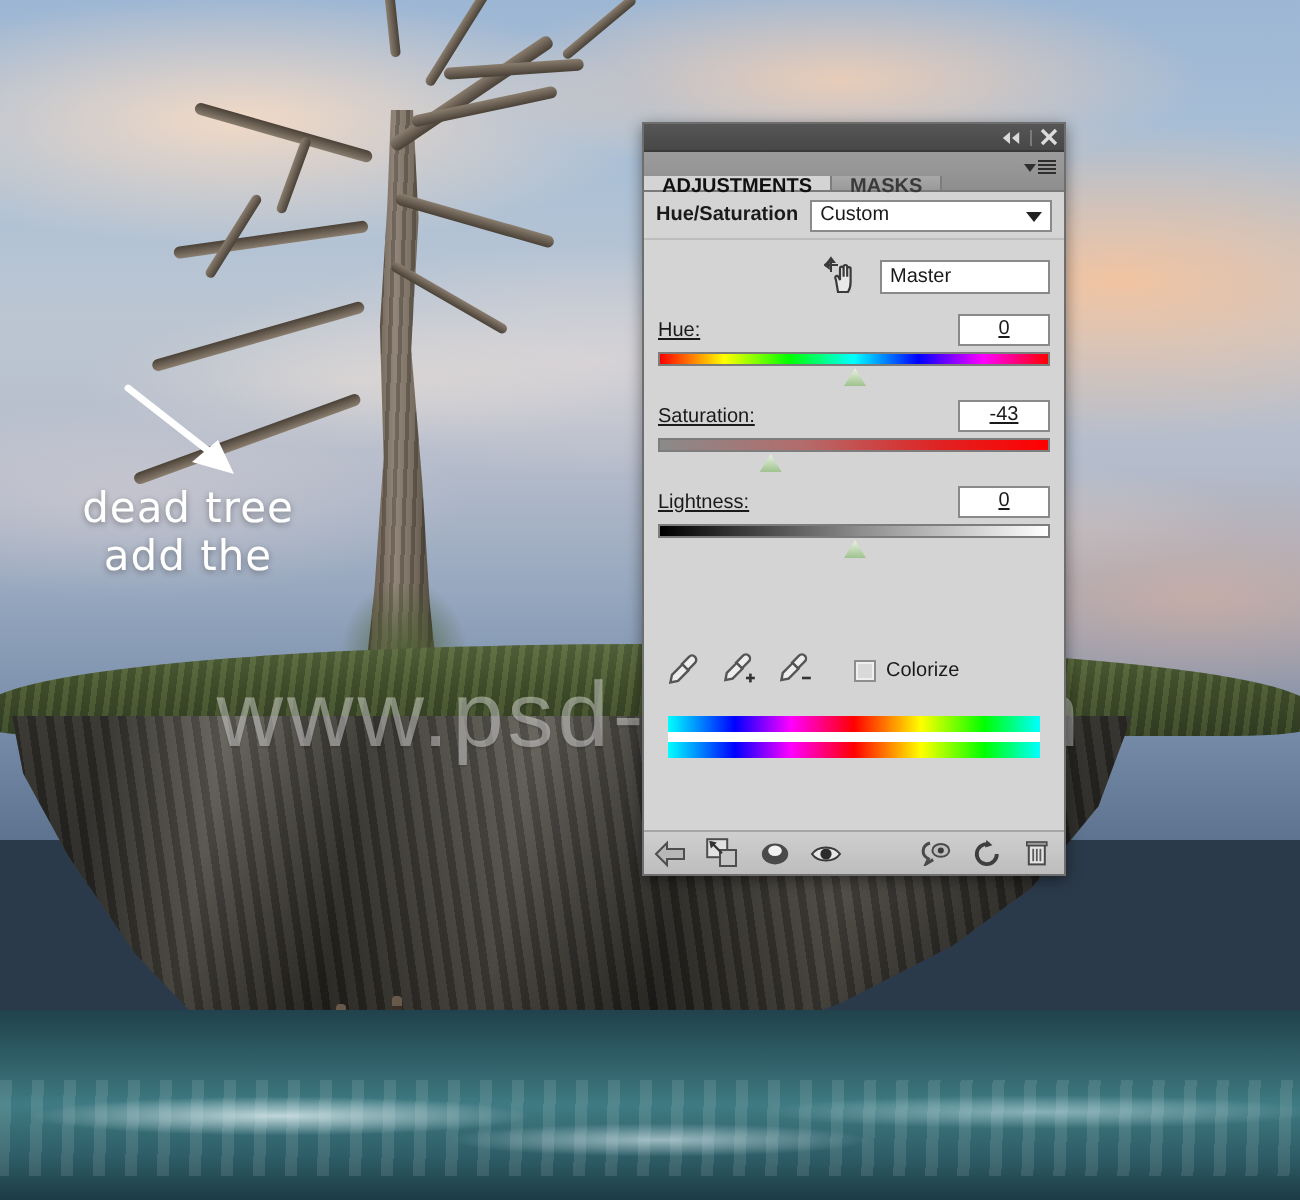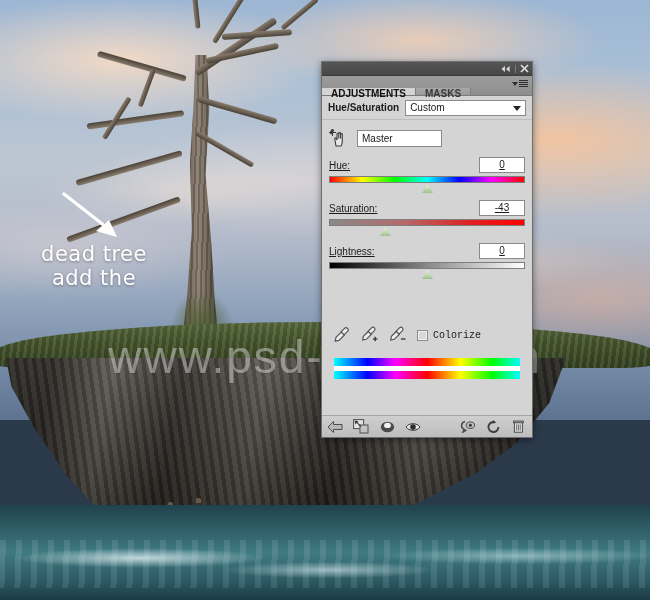--- a/index.html
+++ b/index.html
@@ -167,21 +167,21 @@
     display:flex; align-items:center; padding:0 4px;
     font-size:10px; position:relative; cursor:pointer;
   }
   .ps-select .caret {
     position:absolute; right:4px; top:50%; margin-top:-2px;
     width:0;height:0;border-left:4px solid transparent;border-right:4px solid transparent;border-top:5px solid #222;
   }
 
   .body { padding:8px 7px 0 7px; }
 
-  .chan-row { display:flex; align-items:center; gap:8px; margin-bottom:9px; }
+  .chan-row { display:flex; align-items:center; gap:8px; margin-bottom:9px;justify-content:flex-end; }
   .oia-icon { width:20px; height:20px; cursor:pointer; }
   .chan-select {
     width:85px; height:17px; background:#fff; border:1px solid #8a8a8a;
     display:flex; align-items:center; padding:0 4px; font-size:10px;
     position:relative; cursor:pointer;
   }
 
   .slider-group { margin-bottom:7px;text-decoration:underline; }
   .sg-head { display:flex; align-items:center; justify-content:space-between; margin-bottom:3px; }
   .sg-label { font-size:10px; }
@@ -204,21 +204,21 @@
     cursor:pointer;
   }
   .thumb::after{ content:""; }
 
   .mid-space { height:34px; }
 
   .tools-row {
     display:flex; align-items:center; gap:10px; padding:6px 2px 0 4px;
   }
   .eyedrop { width:18px; height:18px; cursor:pointer; }
-  .colorize-wrap { display:flex; align-items:center; gap:5px; margin-left:0; cursor:pointer;font-family:Liberation Mono, monospace; }
+  .colorize-wrap { display:flex; align-items:center; gap:5px; margin-left:10px; cursor:pointer; }
   .cb {
     width:11px; height:11px; background:#d9d9d9; border:1px solid #8d8d8d;
     box-shadow:inset 0 0 0 1px #efefef;
   }
   .colorize-label { font-size:10px; }
 
   .spectrum-wrap { padding:14px 5px 0 5px; }
   .spec {
     height:8px;
     background:linear-gradient(90deg,#00ffff 0%,#0000ff 18%,#ff00ff 33%,

